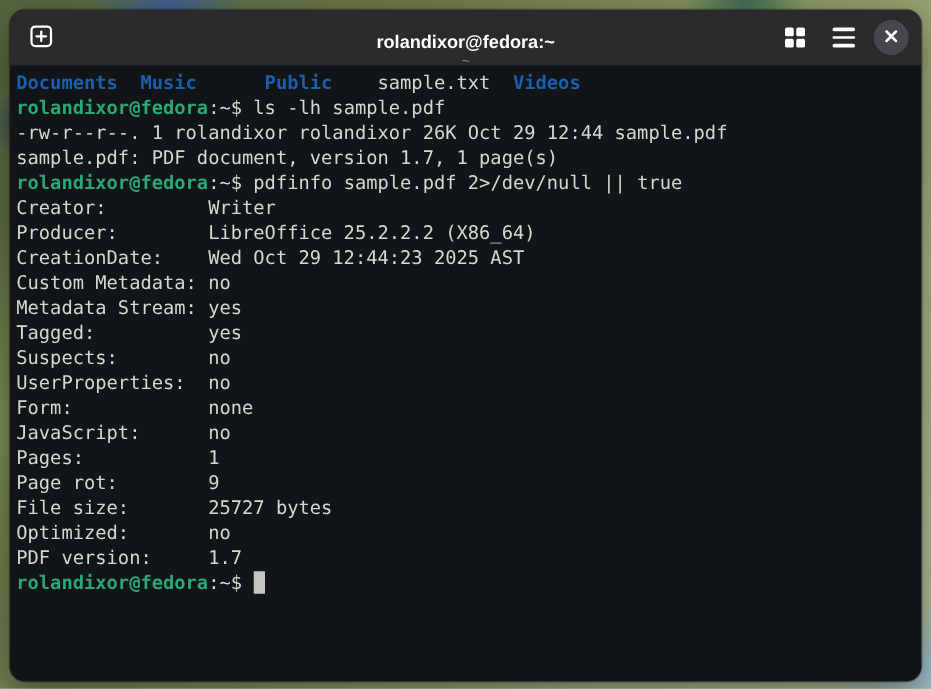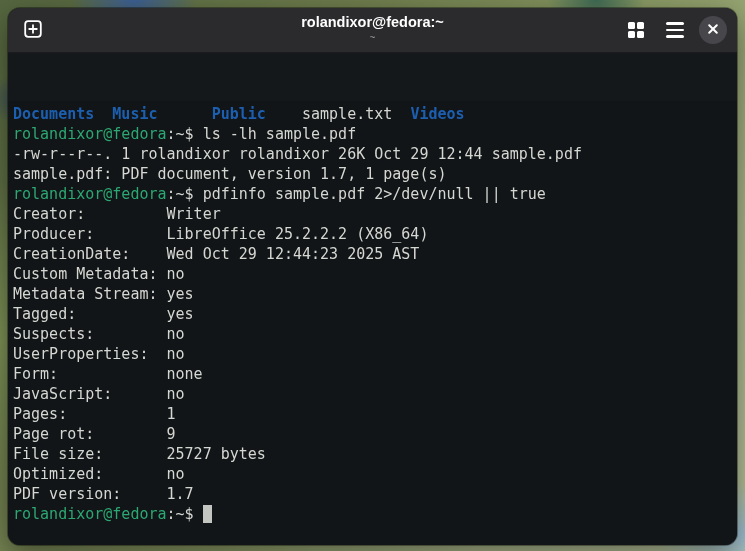--- a/index.html
+++ b/index.html
@@ -35,21 +35,21 @@
     height:45px;flex:0 0 45px;background:var(--titlebar);
     border-bottom:1px solid #1b1b1d;
     display:flex;align-items:center;position:relative;
     padding:0 10px;
   }
   .tb-btn{
     width:30px;height:30px;border:none;background:transparent;border-radius:6px;
     display:flex;align-items:center;justify-content:center;cursor:pointer;flex:0 0 auto;
   }
   .title-wrap{
-    position:absolute;left:50%;top:5px;transform:translateX(-50%);
+    position:absolute;left:50%;top:17px;transform:translateX(-50%);
     text-align:center;pointer-events:none;
   }
   .title{color:#fff;font-weight:bold;font-size:14.5px;line-height:19px;white-space:nowrap;}
   .subtitle{color:#9a9a9a;font-size:10px;line-height:12px;}
   .tb-right{margin-left:auto;display:flex;align-items:center;gap:9px;}
 
   .grid-icon{display:grid;grid-template-columns:7px 7px;grid-template-rows:7px 7px;gap:2.5px;}
   .grid-icon span{background:#fff;border-radius:1.5px;}
   .menu-icon{display:flex;flex-direction:column;gap:4px;width:18px;}
   .menu-icon span{height:2.4px;background:#fff;border-radius:2px;}
@@ -58,25 +58,24 @@
     display:flex;align-items:center;justify-content:center;flex:0 0 auto;
   }
 
   
   .terminal{
     flex:1;background:rgba(19,22,24,.97);
     padding:3px 4px 0 5px;
     font-family:"DejaVu Sans Mono",monospace;
     font-size:15px;line-height:20px;
     cursor:text;
-    margin-top:48px;
   }
   .term-line{white-space:pre;}
   .sg-blue{color:var(--blue);font-weight:bold;}
-  .sg-green{color:var(--green);font-weight:normal;}
+  .sg-green{color:var(--green);font-weight:bold;}
   .sg-fg{color:var(--fg);}
   .sg-cursor{background:var(--cursor);color:#15181a;}
 </style>
 </head>
 <body>
 
 <div class="wallpaper"></div>
 
 <div class="window">
 

